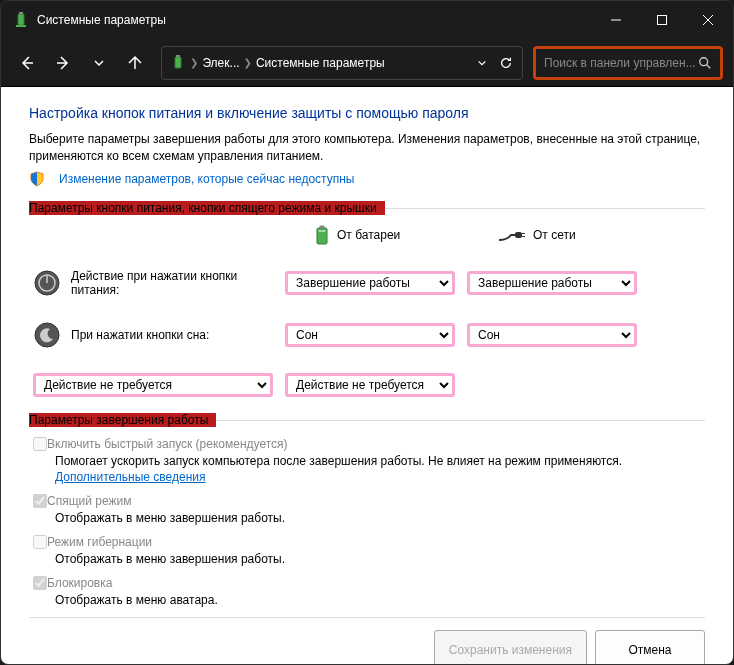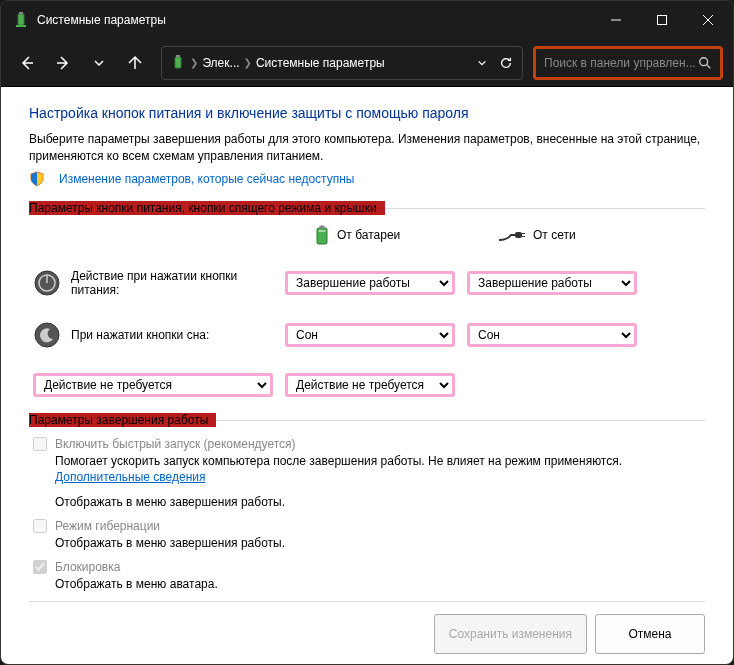--- a/index.html
+++ b/index.html
@@ -25,21 +25,21 @@
 .section-label{font-size:12px;position:relative;margin-bottom:10px}
 .section-label::after{content:"";position:absolute;left:0;right:0;top:50%;height:1px;background:#ddd;z-index:0}
 .section-label span{background:#b91c1c;padding-right:8px;position:relative;z-index:1}
 .power-grid{display:grid;grid-template-columns:240px 170px 170px;gap:24px 12px;align-items:center;margin-bottom:16px;margin-left:4px}
 .colhdr{display:flex;align-items:center;gap:8px;font-size:12px;justify-content:flex-start;padding-left:30px}
 .rowlbl{display:flex;align-items:center;gap:10px;font-size:12px}
 .rowlbl .ricn{width:28px;height:28px;flex-shrink:0;display:flex;align-items:center;justify-content:center}
 select{width:100%;height:24px;font-size:12px;border:3px solid #f9a8d4;border-radius:3px;padding:0 4px;background:#fff}
 .shutdown-opts{margin-left:4px}
 .opt{margin-bottom:8px;font-size:12px}
-.opt .optrow{display:flex;align-items:center;gap:8px}
+.opt .optrow{display:flex;align-items:center;}
 .opt input[type=checkbox]{width:14px;height:14px}
 .opt .optlabel{color:#888}
 .opt .optdesc{margin-left:22px;color:#000;margin-top:2px;line-height:1.4}
 .opt .optdesc a{color:#0066cc}
 .footer{margin-top:auto;padding-top:12px;border-top:1px solid #ddd;display:flex;justify-content:flex-end;gap:8px}
 .btn{min-width:110px;height:40px;font-size:12px;border:1px solid #aaa;border-radius:3px;background:#fdfdfd;padding:0 14px}
 .btn[disabled]{color:#aaa;background:#f5f5f5}
 .battery-icon{width:14px;height:20px}
 .plug-icon{width:28px;height:14px}
 </style>
@@ -190,20 +190,24 @@
 
   <div class="shutdown-opts">
     <div class="opt">
       <div class="optrow">
           <input type="checkbox" disabled="" style="">
           <span class="optlabel">Включить быстрый запуск (рекомендуется)</span>
         </div>
       <div class="optdesc"><span>Помогает ускорить запуск компьютера после завершения работы. Не влияет на режим применяются. </span><a href="#">Дополнительные сведения</a></div>
     </div>
     <div class="opt">
+      <div class="optrow">
+          <input type="checkbox" disabled="" checked="" style="">
+          <span class="optlabel">Спящий режим</span>
+        </div>
       <div class="optdesc">Отображать в меню завершения работы.</div>
     </div>
     <div class="opt">
       <div class="optrow">
           <input type="checkbox" disabled="" style="">
           <span class="optlabel">Режим гибернации</span>
         </div>
       <div class="optdesc">Отображать в меню завершения работы.</div>
     </div>
     <div class="opt">

